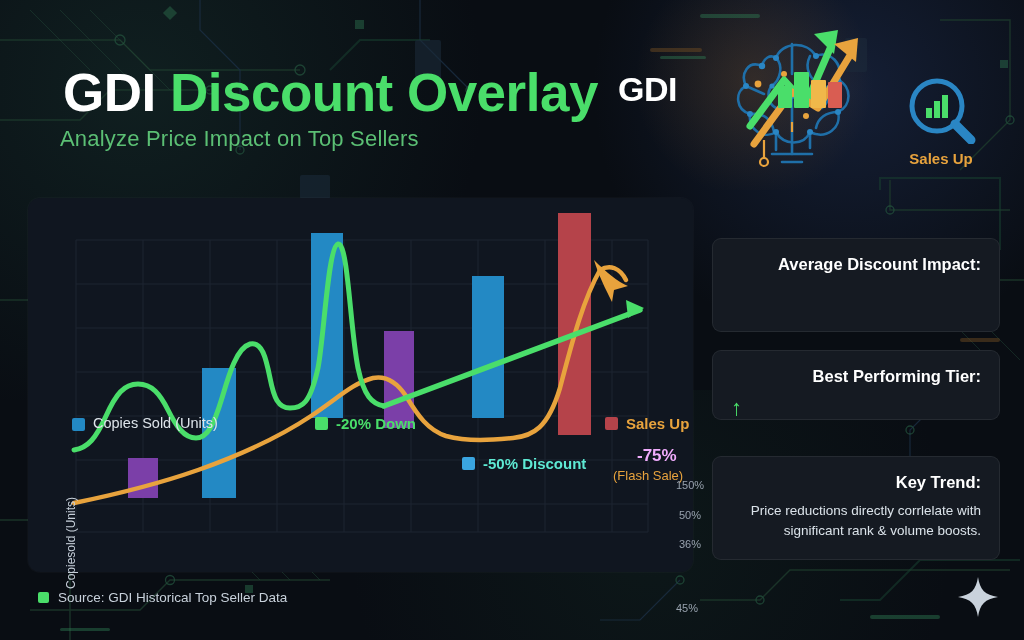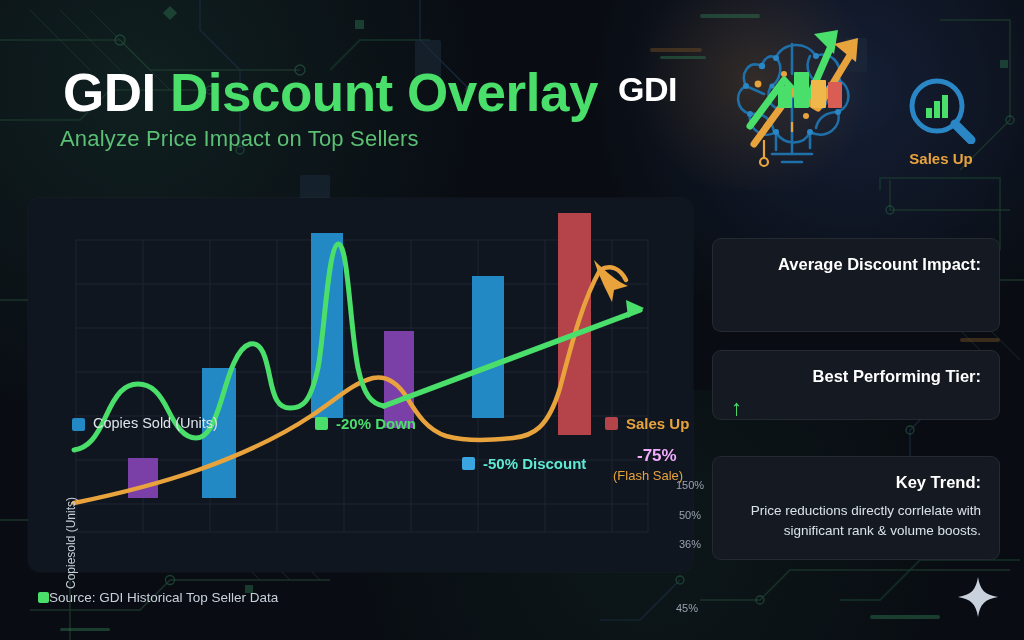--- a/index.html
+++ b/index.html
@@ -82,21 +82,21 @@
   #yt-45 { left:648px; top:404px;}
 
   #ylabel{
     position:absolute; left:-22px; top:338px; width:130px;
     transform:rotate(-90deg); transform-origin:center;
     font-size:12px; color:#c6cfd9; text-align:center; white-space:nowrap;
   }
 
   #source{
     position:absolute; left:38px; top:590px;
-    display:flex; align-items:center; 
+    display:flex; align-items:center; gap:9px;
     font-size:13.5px; color:#c8d1db; white-space:nowrap;
   }
   #source .sw{ width:11px; height:11px; background:#4ade6a; border-radius:2px; display:block;}
 
   
   .card{
     position:absolute; left:712px; width:288px;
     background:#151a22; border:1px solid rgba(255,255,255,.07);
     border-radius:9px; padding:16px 18px;text-align:right;
   }

